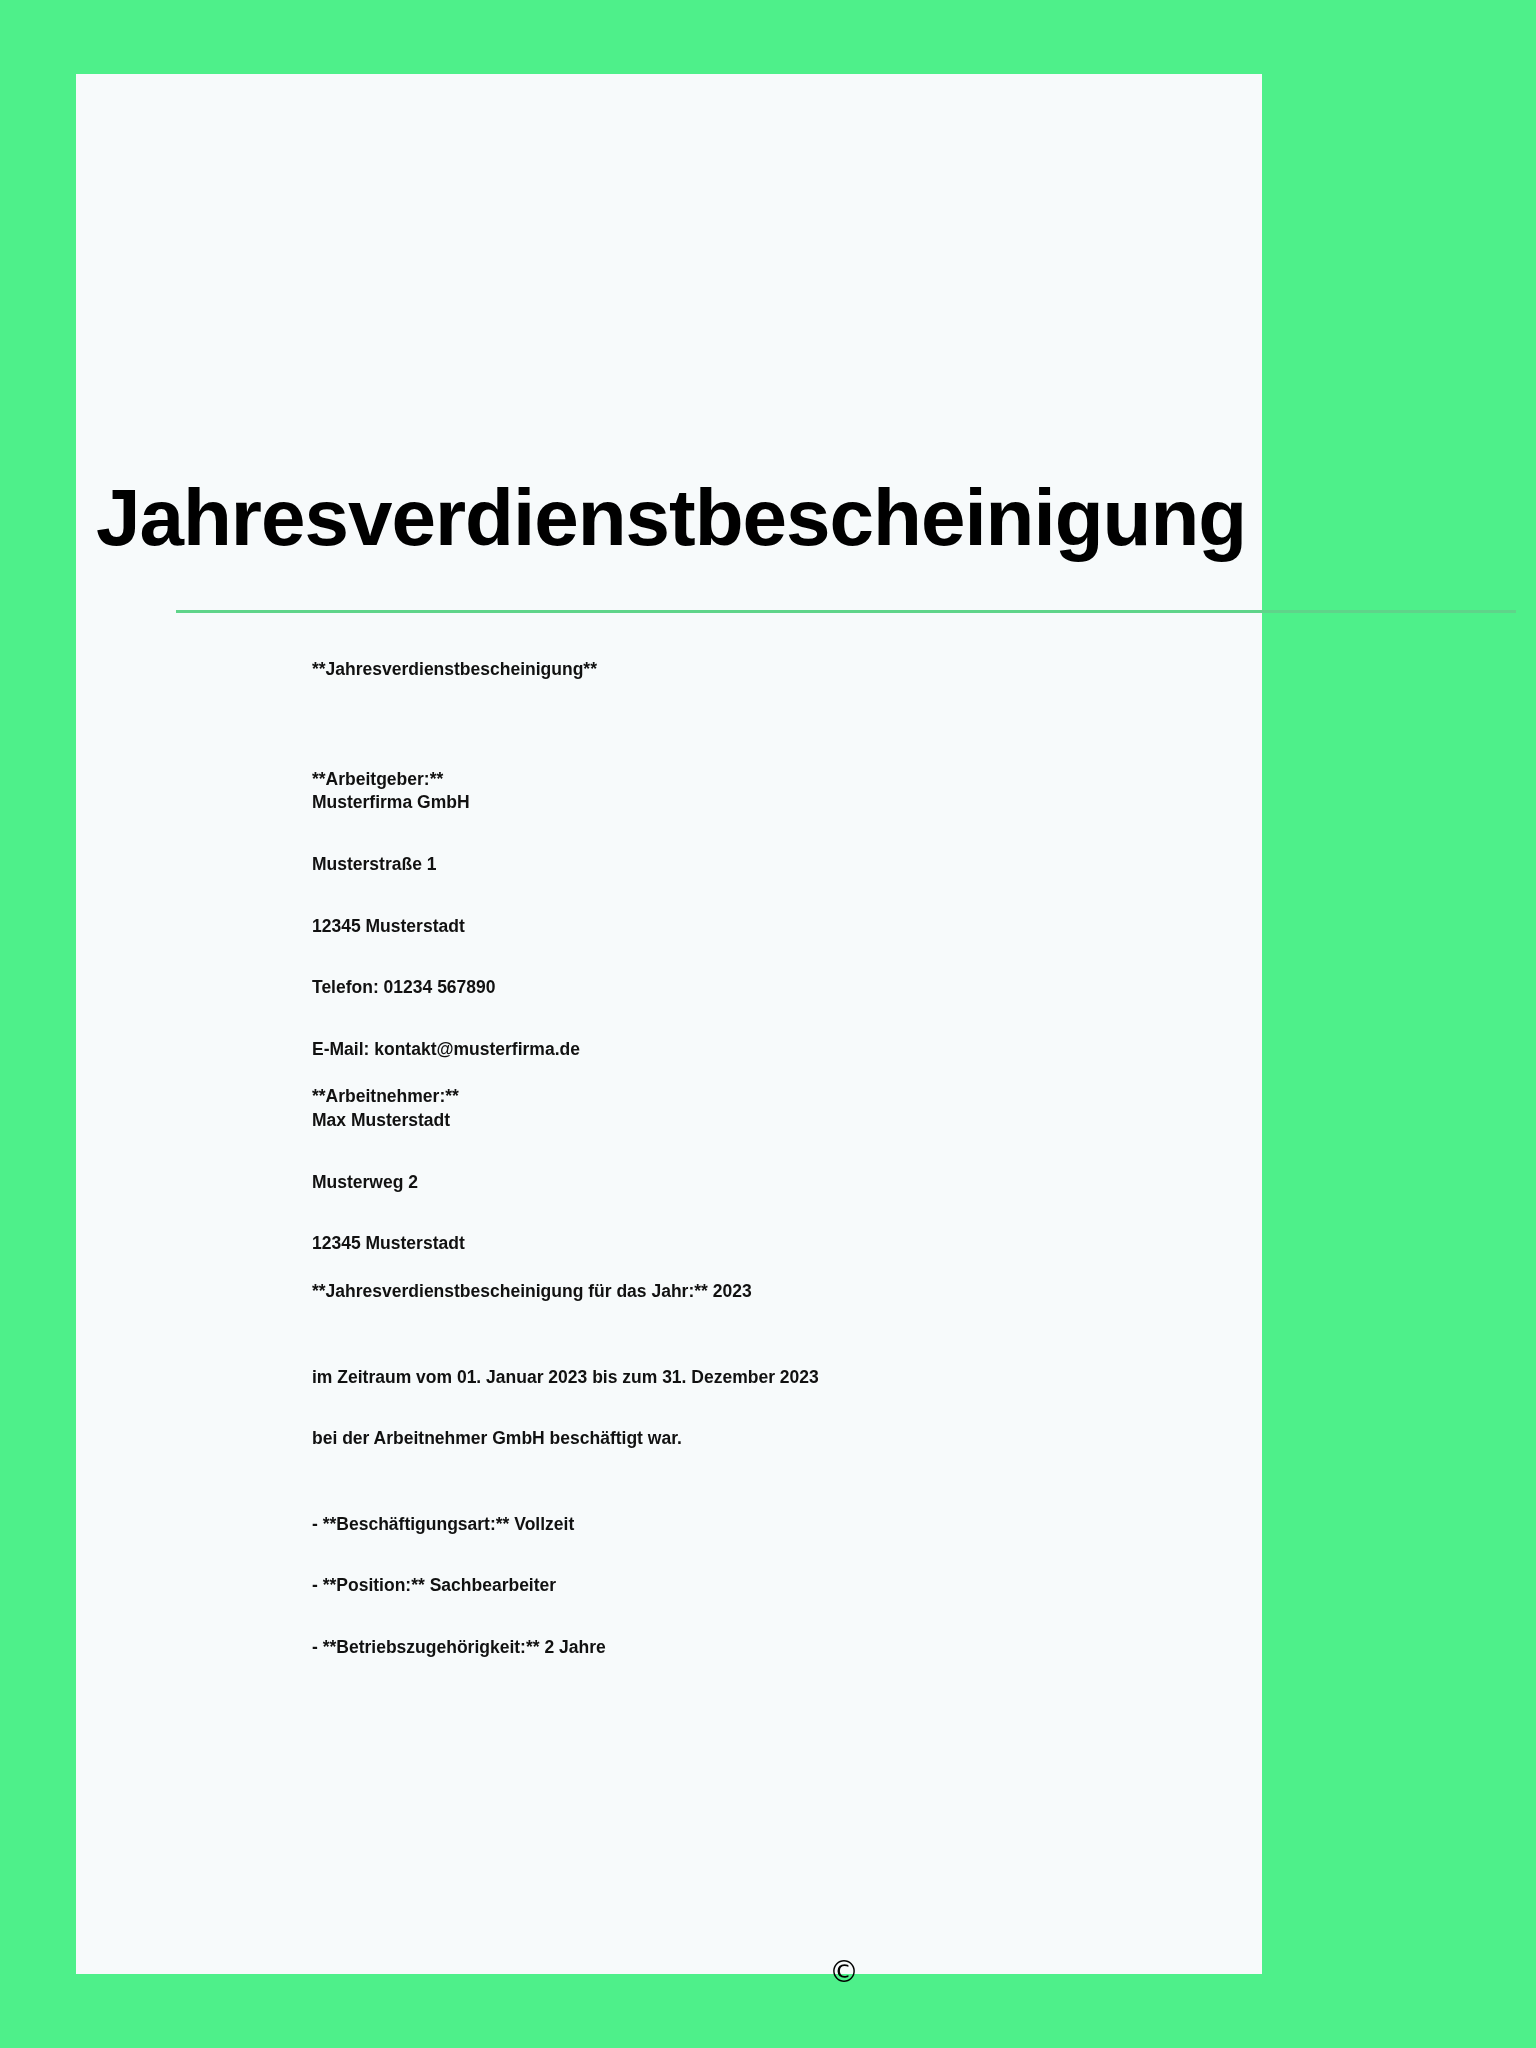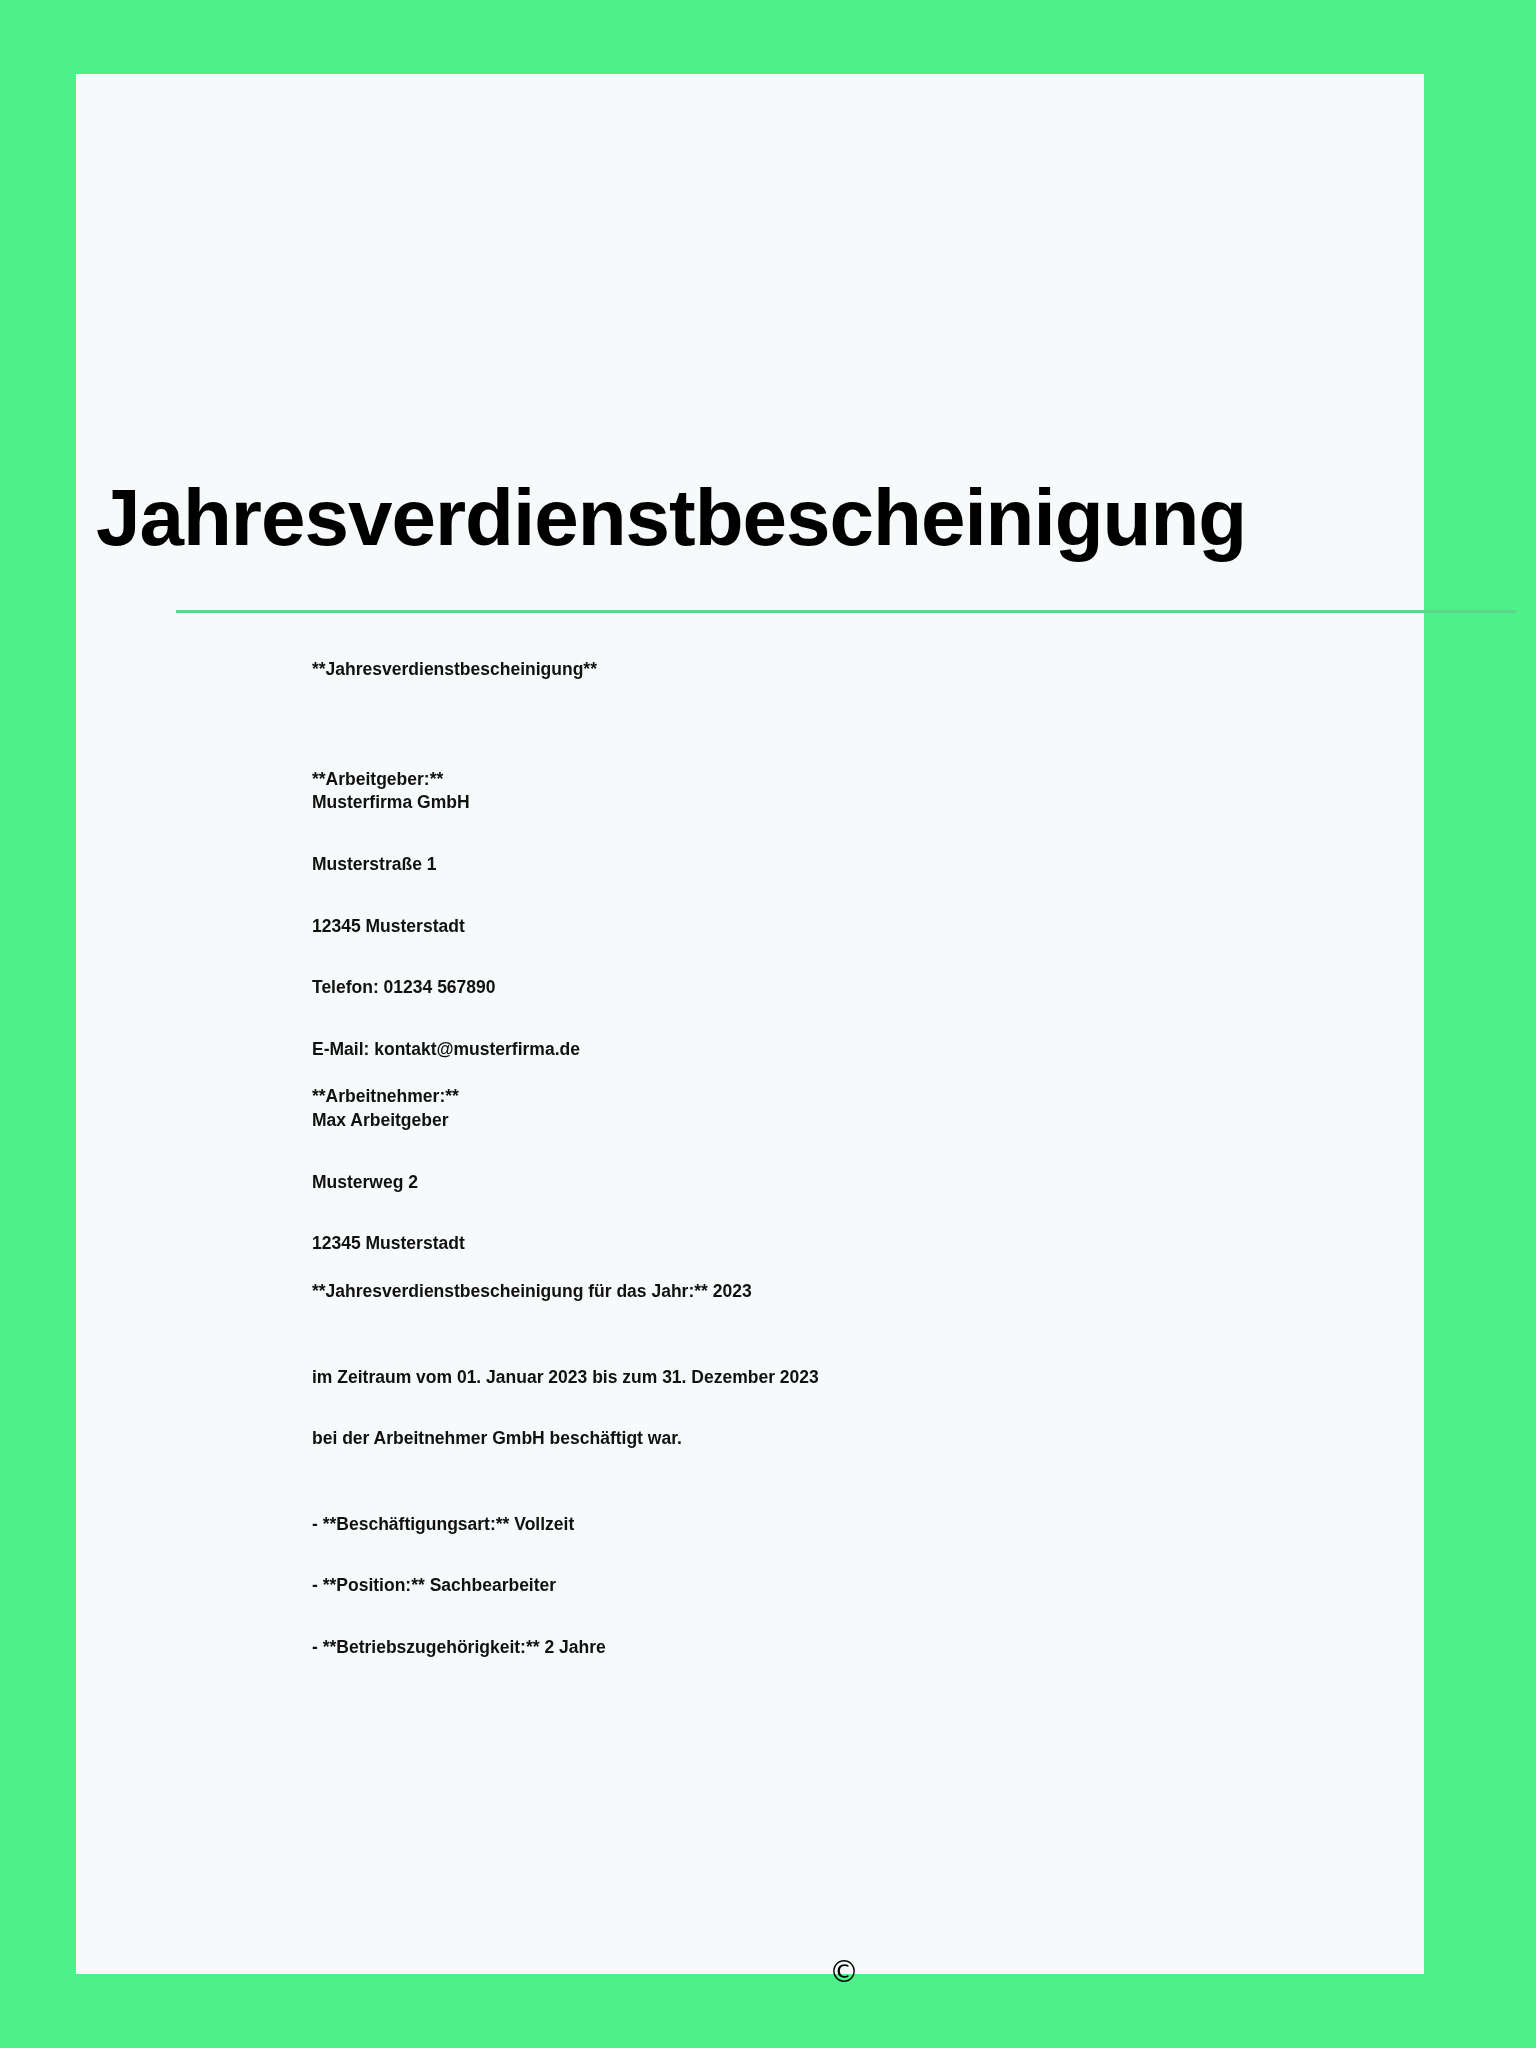--- a/index.html
+++ b/index.html
@@ -10,21 +10,21 @@
     width: 1536px;
     height: 2048px;
     background: #4ef08a;
     font-family: "Liberation Sans", sans-serif;
     overflow: hidden;
   }
   .page {
     position: absolute;
     left: 76px;
     top: 74px;
-    width: 1348px;
+    width: 1186px;
     height: 1900px;
     background: #f7fafb;
     box-sizing: border-box;
   }
   .title {
     position: absolute;
     left: 20px;
     top: 350px;
     width: 1460px;
     font-size: 80px;
@@ -97,21 +97,21 @@
 
     <div class="line">Telefon: 01234 567890</div>
 
     <div class="sp-md"></div>
 
     <div class="line">E-Mail: kontakt@musterfirma.de</div>
 
     <div class="sp-sm"></div>
 
     <div class="line">**Arbeitnehmer:**</div>
-    <div class="line">Max Arbeitgeber</div>
+    <div class="line">Max Musterstadt</div>
 
     <div class="sp-md"></div>
 
     <div class="line">Musterweg 2</div>
 
     <div class="sp-md"></div>
 
     <div class="line">12345 Musterstadt</div>
 
     <div class="sp-sm"></div>

